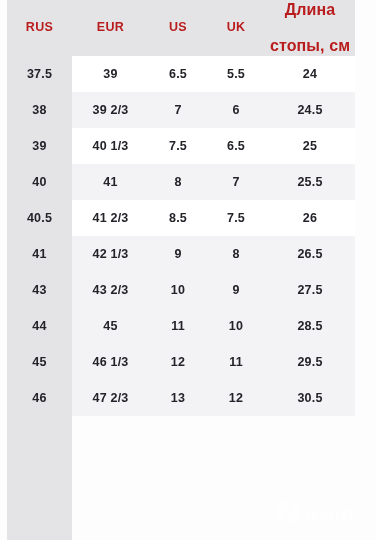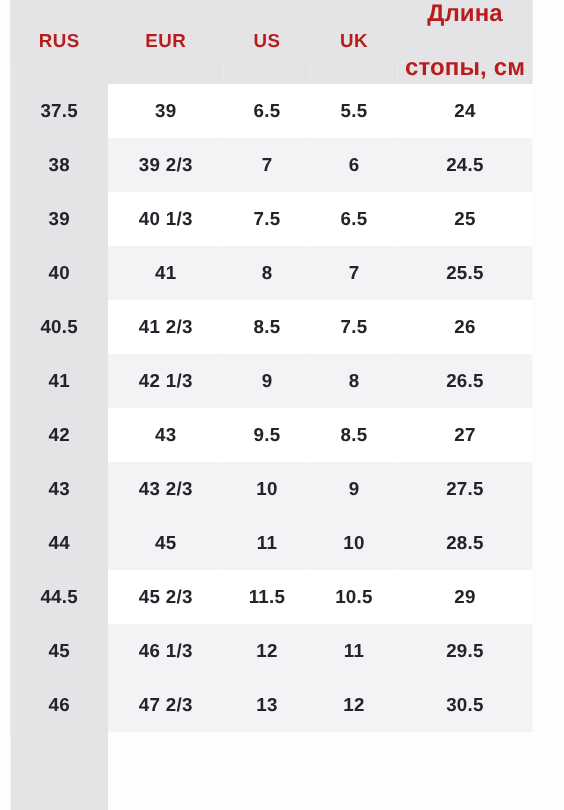--- a/index.html
+++ b/index.html
@@ -184,47 +184,33 @@
             <td>7.5</td>
             <td>26</td>
           </tr>
           <tr class="row-gray">
             <td class="rus-cell">41</td>
             <td>42 1/3</td>
             <td>9</td>
             <td>8</td>
             <td>26.5</td>
           </tr>
-          <tr class="row-white">
-            <td class="rus-cell">42</td>
-            <td>43</td>
-            <td>9.5</td>
-            <td>8.5</td>
-            <td>27</td>
-          </tr>
           <tr class="row-gray">
             <td class="rus-cell">43</td>
             <td>43 2/3</td>
             <td>10</td>
             <td>9</td>
             <td>27.5</td>
           </tr>
           <tr class="row-gray">
             <td class="rus-cell">44</td>
             <td>45</td>
             <td>11</td>
             <td>10</td>
             <td>28.5</td>
-          </tr>
-          <tr class="row-white">
-            <td class="rus-cell">44.5</td>
-            <td>45 2/3</td>
-            <td>11.5</td>
-            <td>10.5</td>
-            <td>29</td>
           </tr>
           <tr class="row-gray">
             <td class="rus-cell">45</td>
             <td>46 1/3</td>
             <td>12</td>
             <td>11</td>
             <td>29.5</td>
           </tr>
           <tr class="row-gray">
             <td class="rus-cell">46</td>

